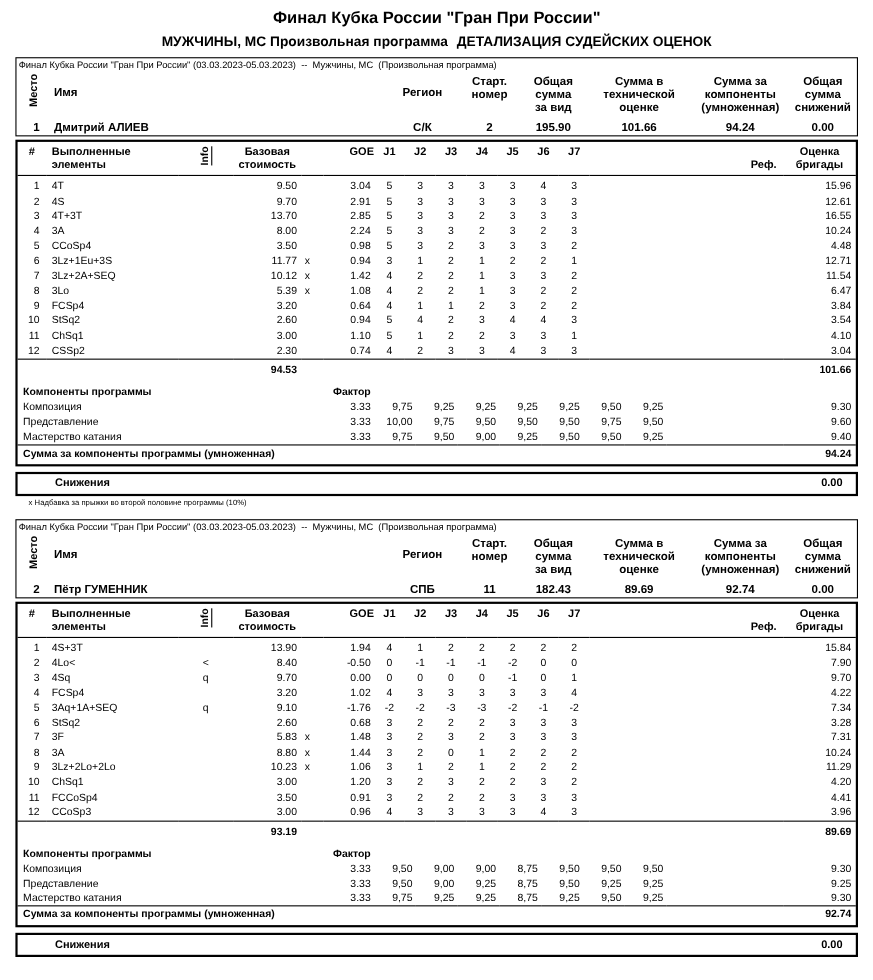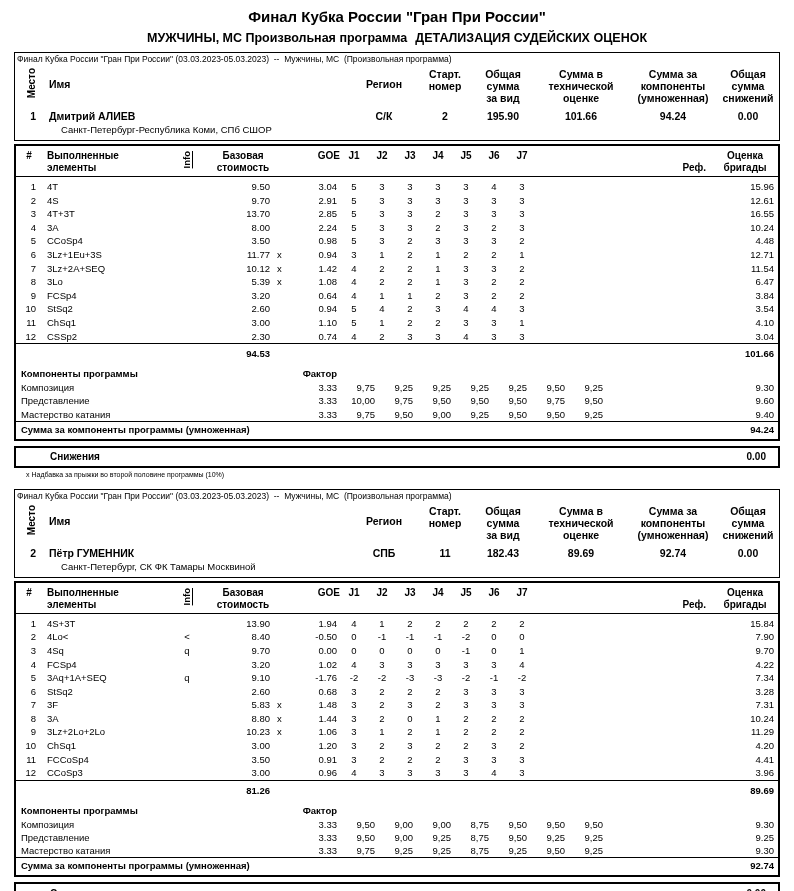--- a/index.html
+++ b/index.html
@@ -122,24 +122,20 @@
         <tr class="sum-values">
           <td class="v-place">1</td>
           <td class="v-name">Дмитрий АЛИЕВ</td>
           <td>С/К</td>
           <td>2</td>
           <td>195.90</td>
           <td>101.66</td>
           <td>94.24</td>
           <td>0.00</td>
         </tr>
-        <tr class="sum-club">
-          <td></td>
-          <td colspan="7">Санкт-Петербург-Республика Коми, СПб СШОР</td>
-        </tr>
       </tbody>
         </table>
     </div>
 
     <div class="thickbox elements-box">
       <table class="elements-table">
         <colgroup>
           <col style="width:26px">
             <col style="width:120px">
             <col style="width:50px">
@@ -536,24 +532,20 @@
         <tr class="sum-values">
           <td class="v-place">2</td>
           <td class="v-name">Пётр ГУМЕННИК</td>
           <td>СПБ</td>
           <td>11</td>
           <td>182.43</td>
           <td>89.69</td>
           <td>92.74</td>
           <td>0.00</td>
         </tr>
-        <tr class="sum-club">
-          <td></td>
-          <td colspan="7">Санкт-Петербург, СК ФК Тамары Москвиной</td>
-        </tr>
       </tbody>
         </table>
     </div>
 
     <div class="thickbox elements-box">
       <table class="elements-table">
         <colgroup>
           <col style="width:26px">
             <col style="width:120px">
             <col style="width:50px">
@@ -807,21 +799,21 @@
     <td class="c-j">3</td>
     <td class="c-ref"></td>
     <td class="c-score">3.96</td>
   </tr>
 </tbody>
         <tbody>
           <tr class="totals-row">
             <td></td>
               <td></td>
               <td></td>
-            <td class="c-base">81.26</td>
+            <td class="c-base">93.19</td>
             <td></td>
               <td></td>
             <td></td>
               <td></td>
               <td></td>
               <td></td>
               <td></td>
               <td></td>
               <td></td>
             <td></td>

